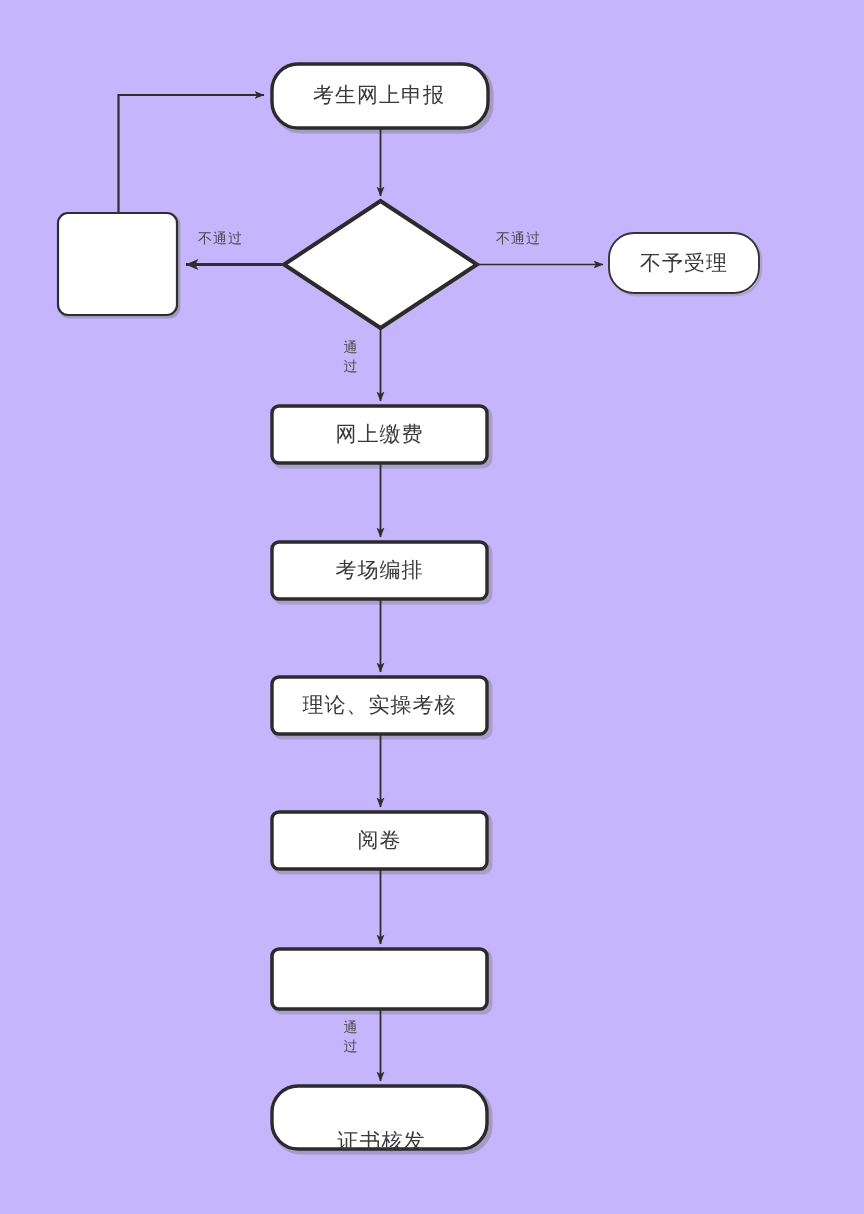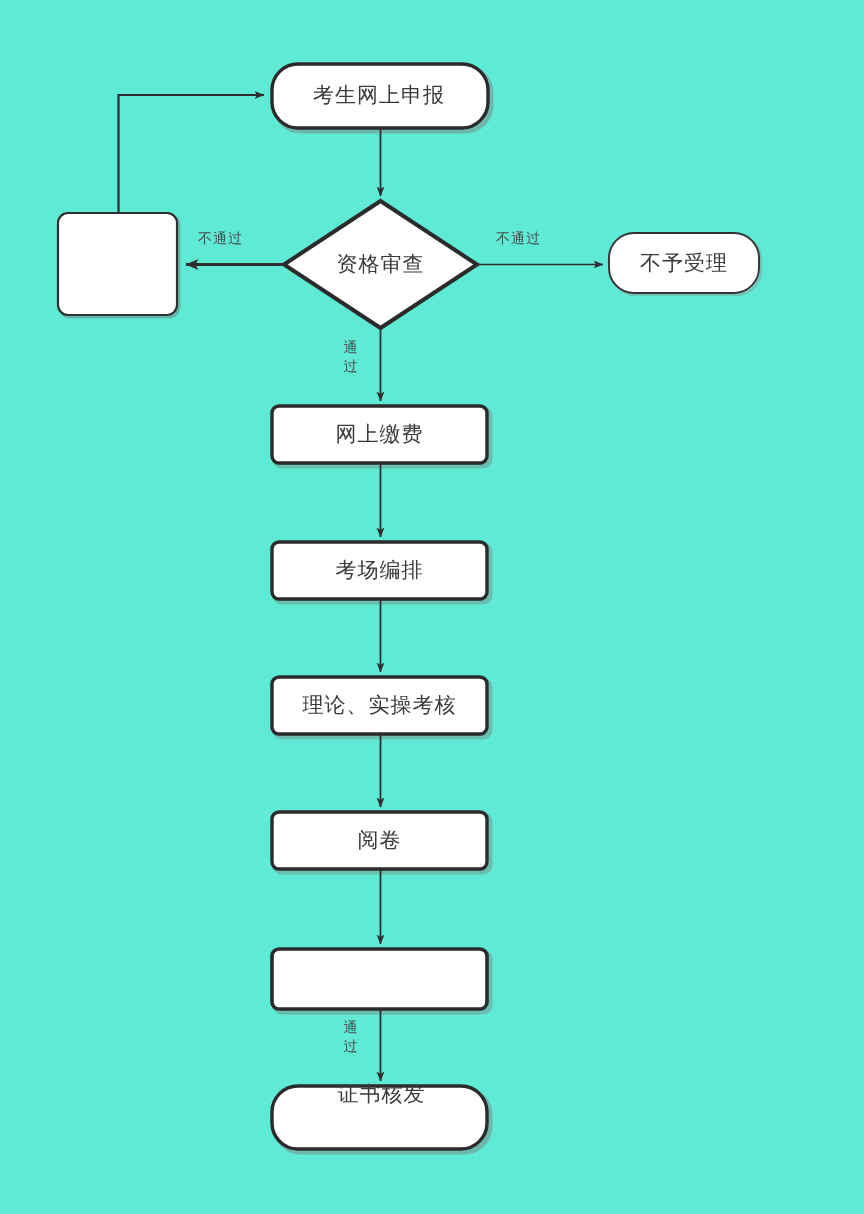--- a/index.html
+++ b/index.html
@@ -8,21 +8,21 @@
     padding: 0;
     background: #f4f4f4;
   }
   body {
     font-family: "DejaVu Sans", "Liberation Sans", sans-serif;
   }
   #canvas {
     position: relative;
     width: 864px;
     height: 1214px;
-    background: #5eead4;
+    background: #c4b5fd;
     overflow: hidden;
   }
   #flow-svg {
     position: absolute;
     left: 0;
     top: 0;
     width: 864px;
     height: 1214px;
   }
   .node-label {
@@ -137,35 +137,34 @@
 
     <line x1="380.5" y1="735" x2="380.5" y2="807" stroke="#2e2e2e" stroke-width="1.8" marker-end="url(#arrow)"></line>
 
     <line x1="380.5" y1="870" x2="380.5" y2="944" stroke="#2e2e2e" stroke-width="1.8" marker-end="url(#arrow)"></line>
 
     <line x1="380.5" y1="1010" x2="380.5" y2="1081" stroke="#2e2e2e" stroke-width="1.8" marker-end="url(#arrow)"></line>
   </svg>
 
   <div class="node-label" style="left:270px; top:62px; width:218px; height:66px;">考生网上申报</div>
 
-  <div class="node-label" style="left:283px; top:200px; width:195px; height:128px;">资格审查</div>
 
 
   <div class="node-label" style="left:608px; top:232px; width:152px; height:62px;">不予受理</div>
 
   <div class="node-label" style="left:271px; top:405px; width:217px; height:59px;">网上缴费</div>
 
   <div class="node-label" style="left:271px; top:541px; width:217px; height:59px;">考场编排</div>
 
   <div class="node-label" style="left:271px; top:676px; width:217px; height:59px;">理论、实操考核</div>
 
   <div class="node-label" style="left:271px; top:811px; width:217px; height:59px;">阅卷</div>
 
 
-  <div class="node-label" style="left:271px; top:1062px; width:221px; height:65px;">证书核发</div>
+  <div class="node-label" style="left:271px; top:1109px; width:221px; height:65px;">证书核发</div>
 
   <div class="edge-label" style="left:198px; top:230px;">不通过</div>
 
   <div class="edge-label" style="left:496px; top:230px;">不通过</div>
 
   <div class="edge-label vertical" style="left:338px; top:338px;">通过</div>
 
   <div class="edge-label vertical" style="left:338px; top:1018px;">通过</div>
 
 </div>

